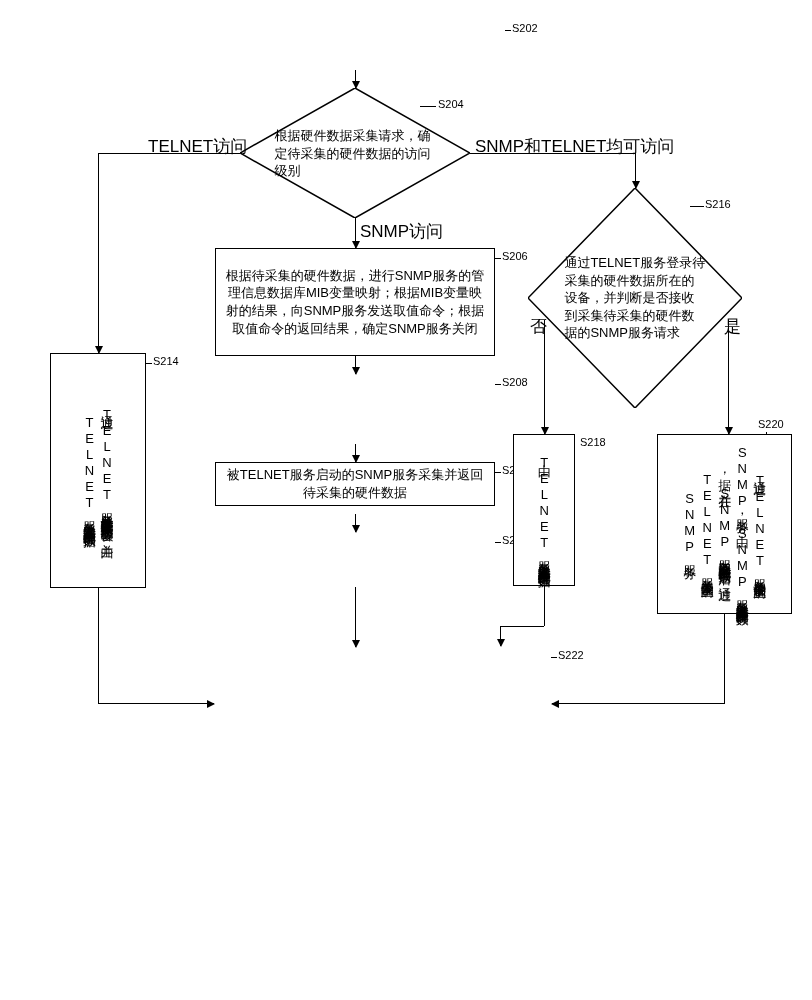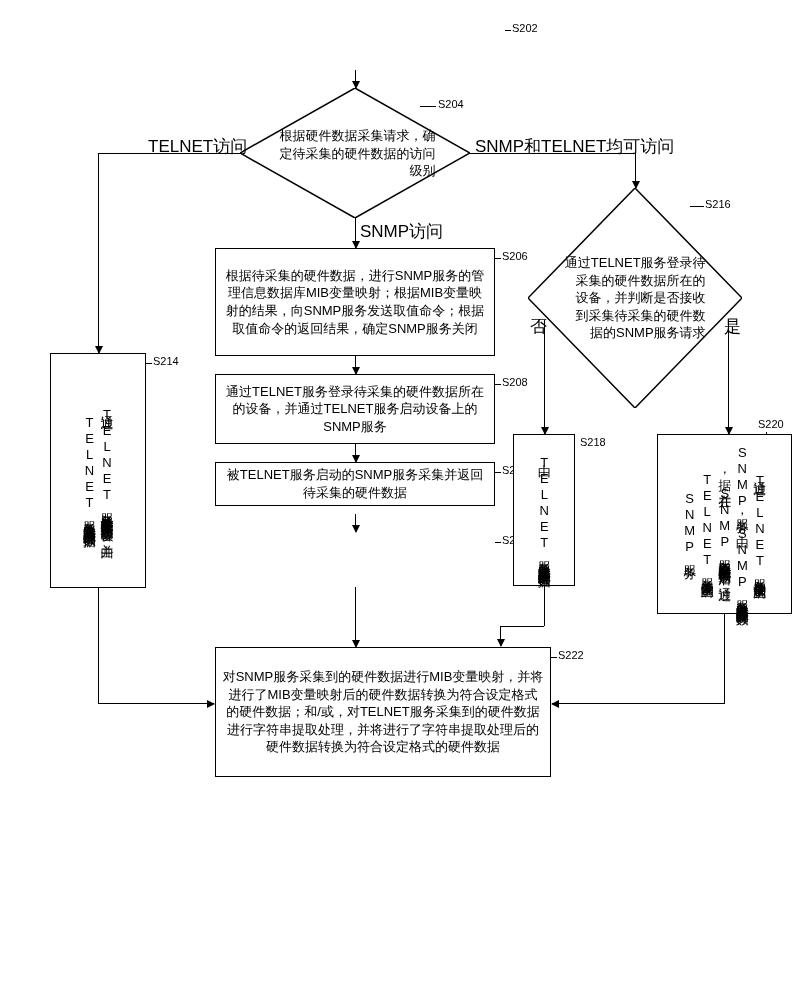--- a/index.html
+++ b/index.html
@@ -1,21 +1,21 @@
 <!DOCTYPE html>
 <html><head>
 <meta charset="utf-8">
 <style>
   body{margin:0;padding:20px;font-family:"Microsoft YaHei",SimSun,sans-serif;background:#fff;width:812px;box-sizing:border-box}
   .canvas{position:relative;width:772px;height:960px}
   .box{position:absolute;border:1.5px solid #000;background:#fff;display:flex;align-items:center;justify-content:center;text-align:center;padding:6px;box-sizing:border-box;font-size:13px;line-height:1.35}
   .vtext{writing-mode:vertical-rl;text-orientation:upright;letter-spacing:1px}
   .diamond{position:absolute;background:#fff}
   .diamond svg{position:absolute;top:0;left:0}
-  .diamond .dlabel{position:absolute;left:50%;top:50%;transform:translate(-50%,-50%);text-align:right;font-size:13px;line-height:1.35;width:70%}
+  .diamond .dlabel{position:absolute;left:50%;top:50%;transform:translate(-50%,-50%);text-align:left;font-size:13px;line-height:1.35;width:70%}
   .tag{position:absolute;font-size:11px}
   .edge{position:absolute;font-size:17px}
   .arrow{position:absolute}
   .arrow.down::after{content:"";position:absolute;left:-4px;bottom:-1px;border-left:4px solid transparent;border-right:4px solid transparent;border-top:8px solid #000}
   .arrow.right::after{content:"";position:absolute;top:-4px;right:-1px;border-top:4px solid transparent;border-bottom:4px solid transparent;border-left:8px solid #000}
   .arrow.left::after{content:"";position:absolute;top:-4px;left:-1px;border-top:4px solid transparent;border-bottom:4px solid transparent;border-right:8px solid #000}
   .vline{width:0;border-left:1.5px solid #000}
   .hline{height:0;border-top:1.5px solid #000}
 </style>
 </head>
@@ -50,23 +50,20 @@
   <div class="arrow vline down" style="left:335px;top:198px;height:30px"></div>
 
   <div class="box" style="left:195px;top:228px;width:280px;height:108px">
     <span>根据待采集的硬件数据，进行SNMP服务的管理信息数据库MIB变量映射；根据MIB变量映射的结果，向SNMP服务发送取值命令；根据取值命令的返回结果，确定SNMP服务关闭</span>
   </div>
   <div class="tag" style="left:482px;top:230px">S206</div>
   <div class="arrow hline" style="left:475px;top:238px;width:6px"></div>
 
   <div class="arrow vline down" style="left:335px;top:336px;height:18px"></div>
 
-  <div class="box" style="left:195px;top:354px;width:280px;height:70px">
-    <span>通过TELNET服务登录待采集的硬件数据所在的设备，并通过TELNET服务启动设备上的SNMP服务</span>
-  </div>
   <div class="tag" style="left:482px;top:356px">S208</div>
   <div class="arrow hline" style="left:475px;top:364px;width:6px"></div>
 
   <div class="arrow vline down" style="left:335px;top:424px;height:18px"></div>
 
   <div class="box" style="left:195px;top:442px;width:280px;height:44px">
     <span>被TELNET服务启动的SNMP服务采集并返回待采集的硬件数据</span>
   </div>
   <div class="tag" style="left:482px;top:444px">S210</div>
   <div class="arrow hline" style="left:475px;top:452px;width:6px"></div>
@@ -115,19 +112,16 @@
   <div class="tag" style="left:738px;top:398px">S220</div>
   <div class="arrow vline" style="left:746px;top:412px;height:2px"></div>
 
   <div class="arrow vline" style="left:524px;top:566px;height:40px"></div>
   <div class="arrow hline" style="left:480px;top:606px;width:44px"></div>
   <div class="arrow vline down" style="left:480px;top:606px;height:20px"></div>
 
   <div class="arrow vline" style="left:704px;top:594px;height:90px"></div>
   <div class="arrow hline left" style="left:532px;top:683px;width:172px"></div>
 
-  <div class="box" style="left:195px;top:627px;width:336px;height:130px">
-    <span>对SNMP服务采集到的硬件数据进行MIB变量映射，并将进行了MIB变量映射后的硬件数据转换为符合设定格式的硬件数据；和/或，对TELNET服务采集到的硬件数据进行字符串提取处理，并将进行了字符串提取处理后的硬件数据转换为符合设定格式的硬件数据</span>
-  </div>
   <div class="tag" style="left:538px;top:629px">S222</div>
   <div class="arrow hline" style="left:531px;top:637px;width:6px"></div>
 
 </div>
 
 </body></html>

